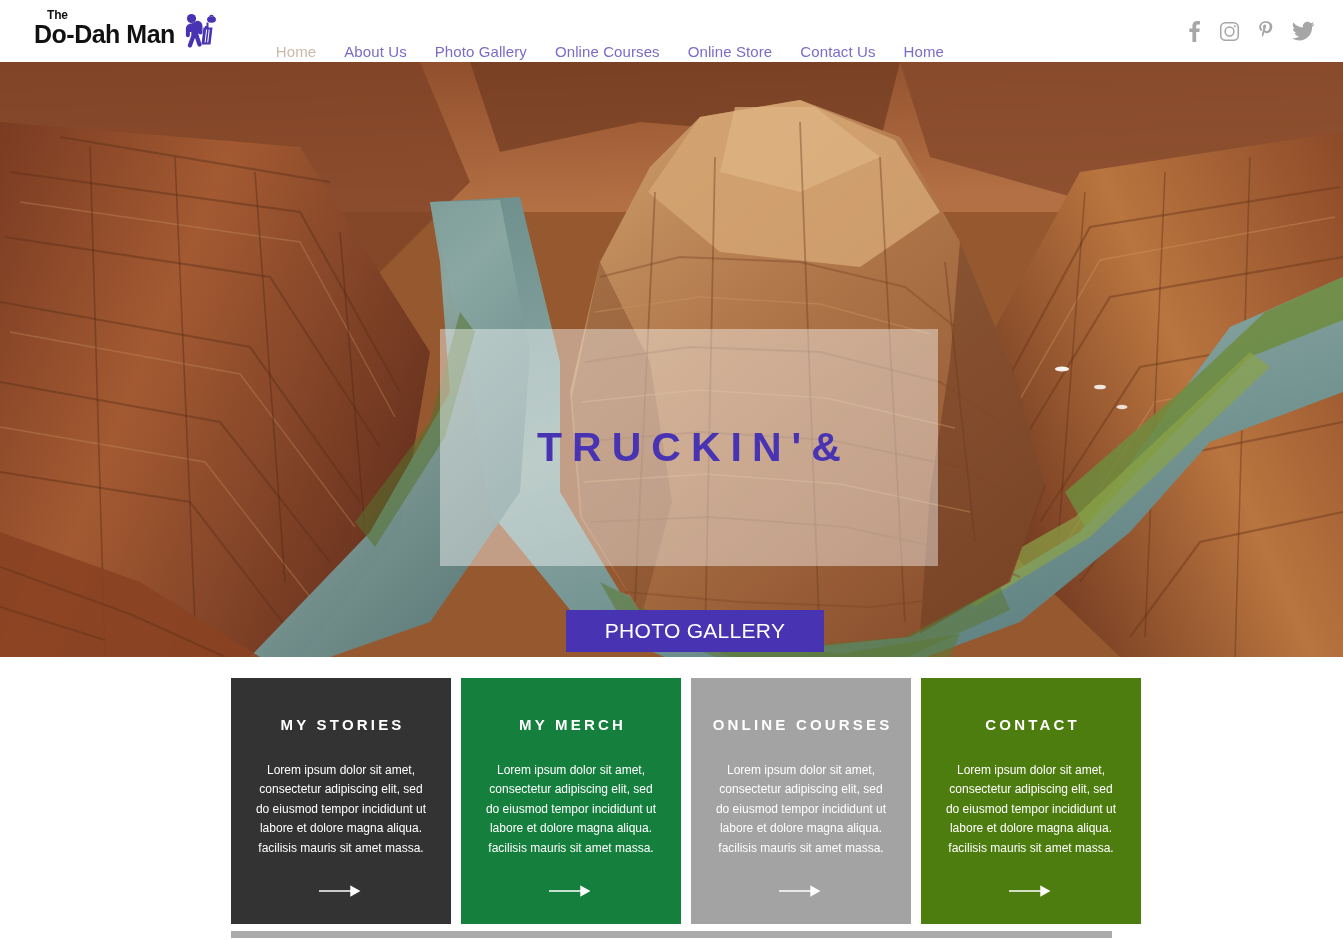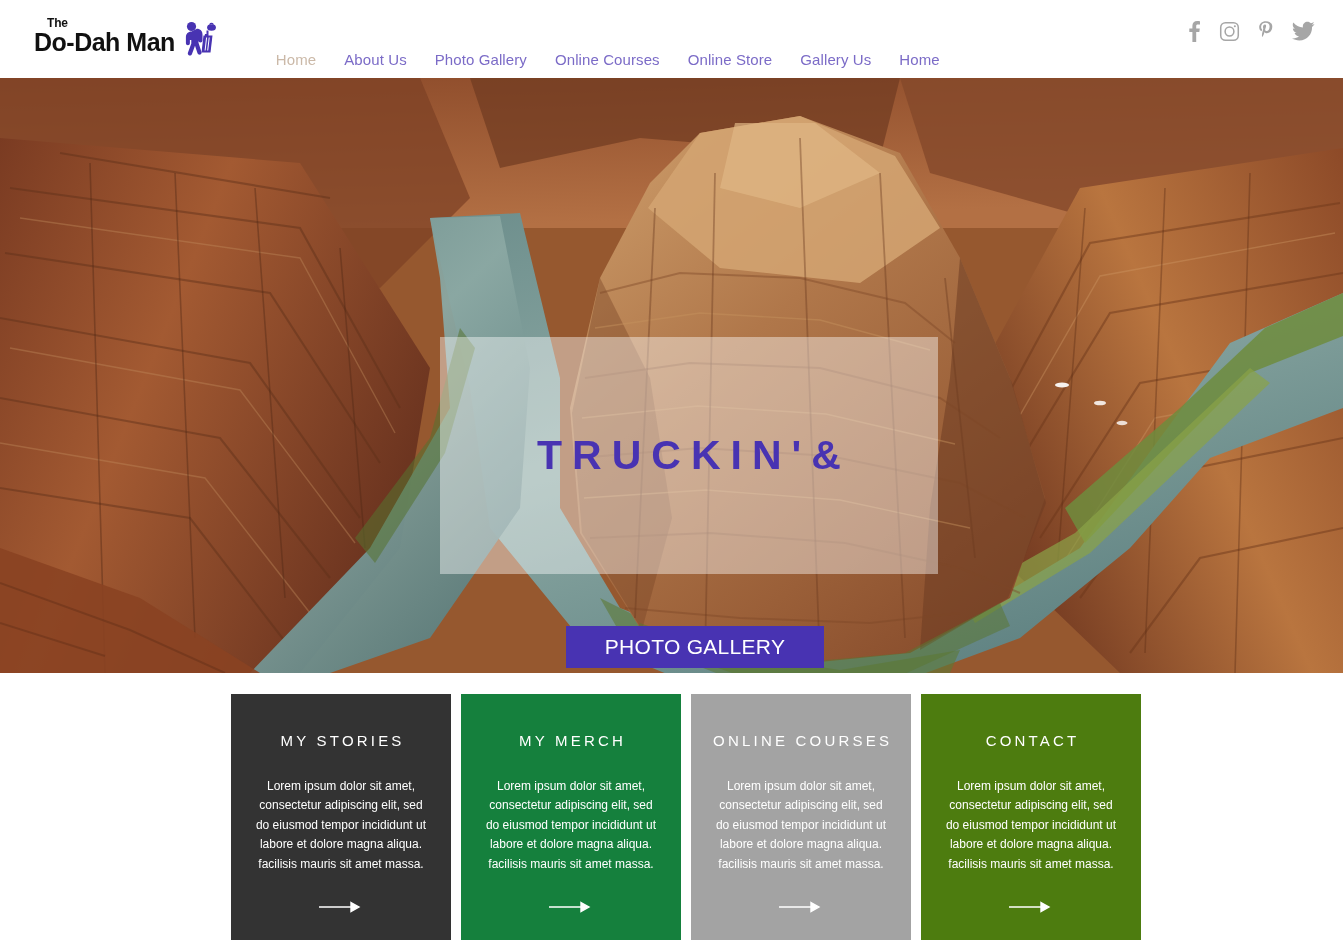--- a/index.html
+++ b/index.html
@@ -6,21 +6,21 @@
   html, body {
     width: 1343px;
     height: 940px;
     overflow: hidden;
     background: #ffffff;
     font-family: "Liberation Sans", sans-serif;
   }
 
   
   .header {
-    height: 78px;
+    height: 62px;
     background: #ffffff;
     display: flex;
     align-items: center;
     padding: 0 22px 0 34px;
     position: relative;
   }
 
   .logo {
     display: flex;
     align-items: center;
@@ -84,21 +84,21 @@
     position: relative;
     height: 595px;
     overflow: hidden;
     background: #8a4a2a;
   }
   .hero-canvas { position: absolute; inset: 0; }
 
   .hero-overlay-box {
     position: absolute;
     left: 440px;
-    top: 259px;
+    top: 267px;
     width: 498px;
     height: 237px;
     background: rgba(255,255,255,0.42);
     display: flex;
     flex-direction: row;
     align-items: center;
     justify-content: center;
   }
   .hero-title {
     font-size: 41px;
@@ -146,21 +146,21 @@
     width: 220px;
     height: 246px;
     padding: 38px 16px 0 16px;
     text-align: center;
     position: relative;
     cursor: pointer;
   }
   .card-title {
     color: #ffffff;
     font-size: 15px;
-    font-weight: normal;
+    font-weight: bold;
     letter-spacing: 3.2px;
     text-indent: 3.2px;
     margin-bottom: 28px;
   }
   .card-body {
     color: #ffffff;
     font-size: 12px;
     line-height: 1.62;
     padding: 0 4px;
     text-align: center;
@@ -210,21 +210,21 @@
       </svg>
     </span>
   </div>
 
   <div class="nav">
     <div class="nav-item active">Home</div>
     <div class="nav-item">About Us</div>
     <div class="nav-item">Photo Gallery</div>
     <div class="nav-item">Online Courses</div>
     <div class="nav-item">Online Store</div>
-    <div class="nav-item">Gallery Us</div>
+    <div class="nav-item">Contact Us</div>
     <div class="nav-item">Home</div>
   </div>
 
   <div class="social">
     <span>
       <svg width="14" height="22" viewBox="0 0 14 22" fill="#a6a6a6">
         <path d="M9.2 22 L9.2 12 L12.3 12 L12.8 8.4 L9.2 8.4 L9.2 6.1 C9.2 5.1 9.5 4.4 11 4.4 L13 4.4 L13 1.2 C12.6 1.1 11.4 1 10.1 1 C7.3 1 5.4 2.7 5.4 5.8 L5.4 8.4 L2.3 8.4 L2.3 12 L5.4 12 L5.4 22 Z"></path>
       </svg>
     </span>
     <span>

